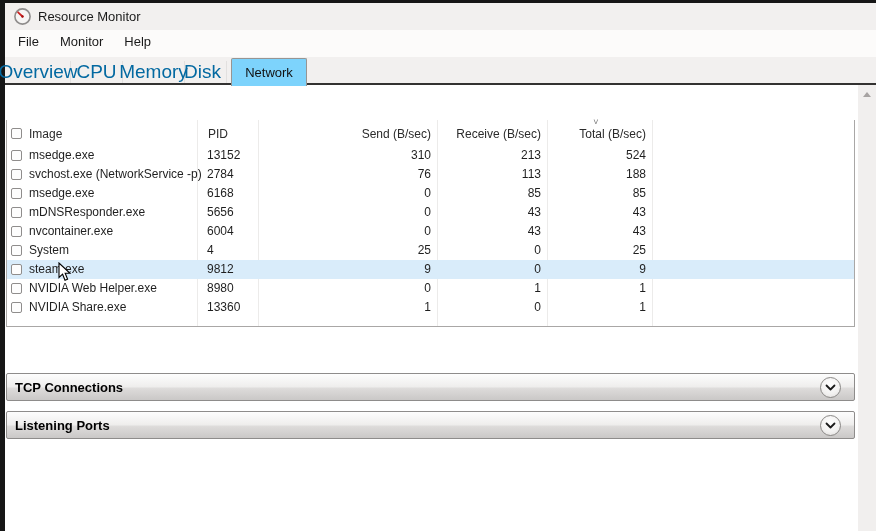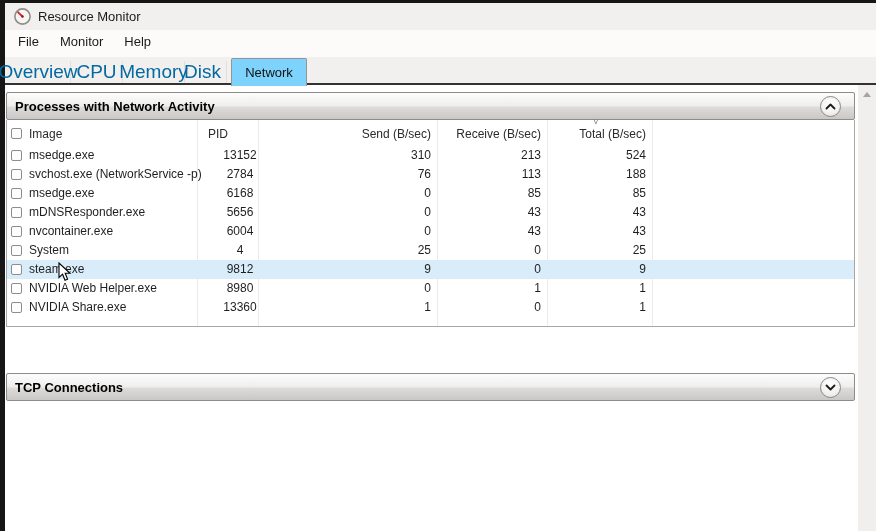--- a/index.html
+++ b/index.html
@@ -47,21 +47,21 @@
   .h-send{left:250px;width:174px;text-align:right;}
   .h-receive{left:429px;width:105px;text-align:right;}
   .h-total{left:539px;width:100px;text-align:right;}
   .sort-glyph{position:absolute;left:539px;width:100px;top:-3px;text-align:center;font-size:9px;color:#777;}
   .cb{position:absolute;left:4px;top:50%;margin-top:-6px;width:11px;height:11px;box-sizing:border-box;border:1px solid #8f8d8c;border-radius:2px;background:#fdfdfd;}
   .thead .cb{top:8px;margin-top:0;}
   .trow{position:relative;height:19px;font-size:12px;color:#1f1f1f;}
   .trow.selected{background:var(--sel,#d9ecfa);}
   .trow .cell{position:absolute;top:2px;white-space:nowrap;}
   .c-image{left:22px;width:165px;}
-  .c-pid{left:208px;width:50px;text-align:center;}
+  .c-pid{left:200px;width:50px;}
   .c-send{left:250px;width:174px;text-align:right;}
   .c-receive{left:429px;width:105px;text-align:right;}
   .c-total{left:539px;width:100px;text-align:right;}
 
   
   .legend-swatch{position:absolute;top:8px;width:12px;height:12px;box-sizing:border-box;border:1px solid rgba(0,0,0,0.45);}
   .legend-label{position:absolute;top:8px;font-size:12px;color:#1c1c1c;white-space:nowrap;}
   .sw-io{left:237px;} .lb-io{left:256px;}
   .sw-util{left:529px;} .lb-util{left:548px;}
 
@@ -96,30 +96,20 @@
   </div>
 
   <div class="tabstrip"></div>
   <div class="tab tab-overview">Overview</div>
   <div class="tab tab-cpu">CPU</div>
   <div class="tab tab-memory">Memory</div>
   <div class="tab tab-disk">Disk</div>
   <div class="tabline"></div>
   <div class="tab-active">Network</div>
 
-  <div class="panel-header" style="top:92px;">
-    <span class="panel-title">Processes with Network Activity</span>
-    <span class="chev-btn">
-      <span>
-        <svg width="11" height="7" viewBox="0 0 11 7">
-            <polyline points="1.5,5.5 5.5,1.5 9.5,5.5" fill="none" stroke="#1a1a1a" stroke-width="1.8" stroke-linecap="round" stroke-linejoin="round"></polyline>
-          </svg>
-      </span>
-    </span>
-  </div>
 
   <div class="table-body">
     <div class="sep sep1"></div>
     <div class="sep sep2"></div>
     <div class="sep sep3"></div>
     <div class="sep sep4"></div>
     <div class="sep sep5"></div>
 
     <div class="thead">
       <span class="cb"></span>
@@ -212,20 +202,30 @@
     <span class="panel-title">TCP Connections</span>
     <span class="chev-btn">
       <span>
         <svg width="11" height="7" viewBox="0 0 11 7">
             <polyline points="1.5,1.5 5.5,5.5 9.5,1.5" fill="none" stroke="#1a1a1a" stroke-width="1.8" stroke-linecap="round" stroke-linejoin="round"></polyline>
           </svg>
       </span>
     </span>
   </div>
 
+  <div class="panel-header" style="top:411px;">
+    <span class="panel-title">Listening Ports</span>
+    <span class="chev-btn">
+      <span>
+        <svg width="11" height="7" viewBox="0 0 11 7">
+            <polyline points="1.5,1.5 5.5,5.5 9.5,1.5" fill="none" stroke="#1a1a1a" stroke-width="1.8" stroke-linecap="round" stroke-linejoin="round"></polyline>
+          </svg>
+      </span>
+    </span>
+  </div>
 
   <div class="scroll-gutter">
     <div class="scroll-up"></div>
   </div>
 
   <svg class="cursor" width="14" height="20" viewBox="0 0 14 20">
     <path d="M1,1 L1,15.5 L4.6,12.2 L7,18.3 L9.6,17.2 L7.2,11.3 L12,11.3 Z" fill="#ffffff" stroke="#000000" stroke-width="1.1"></path>
   </svg>
 
 </div>

